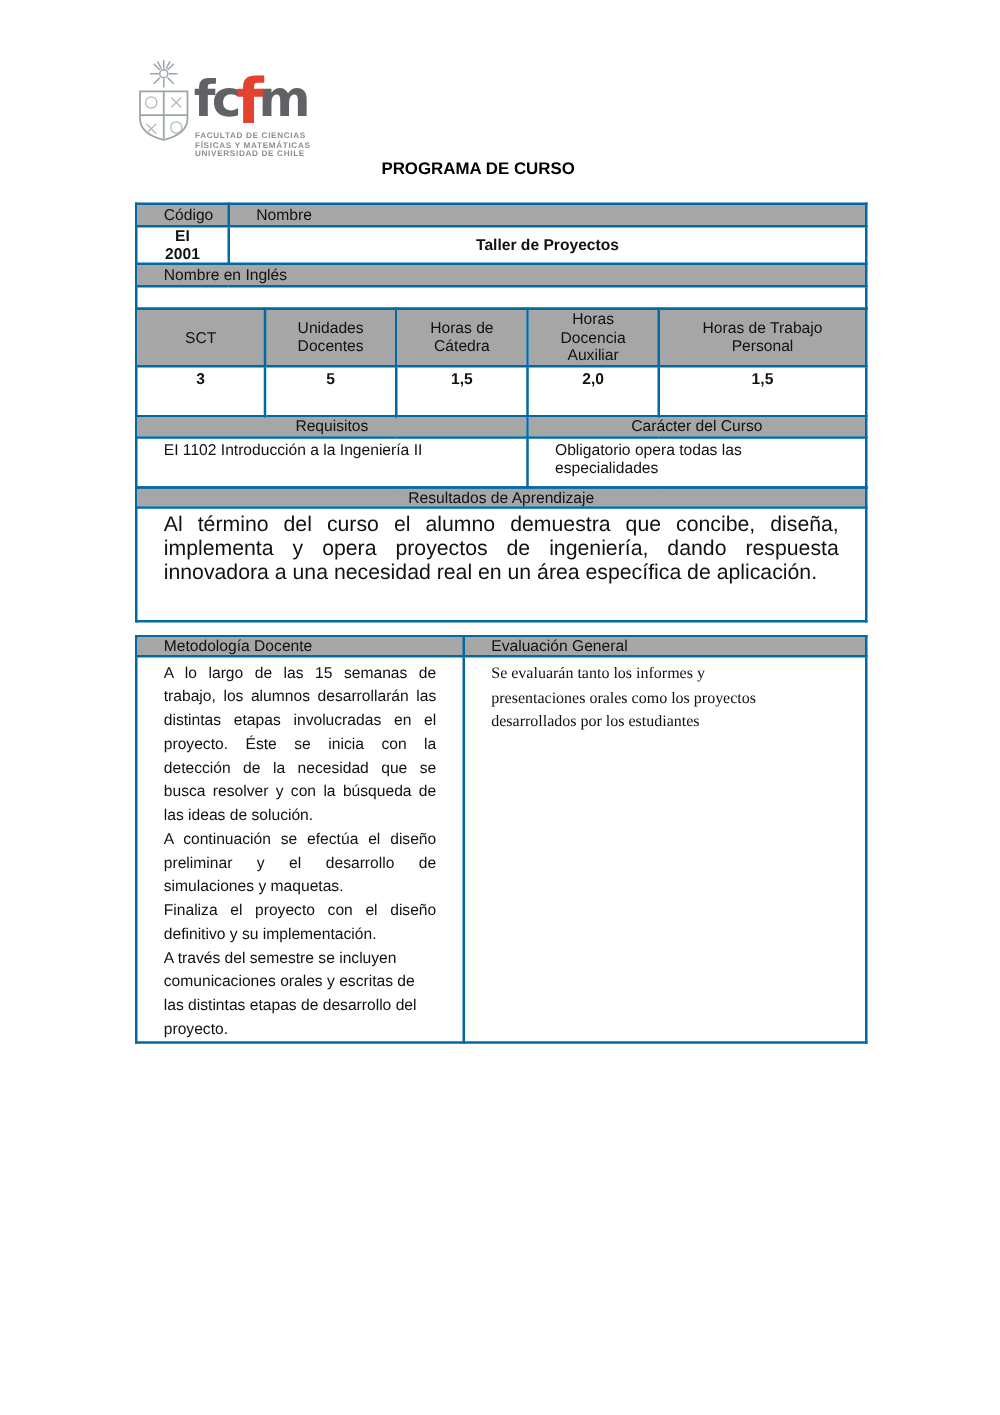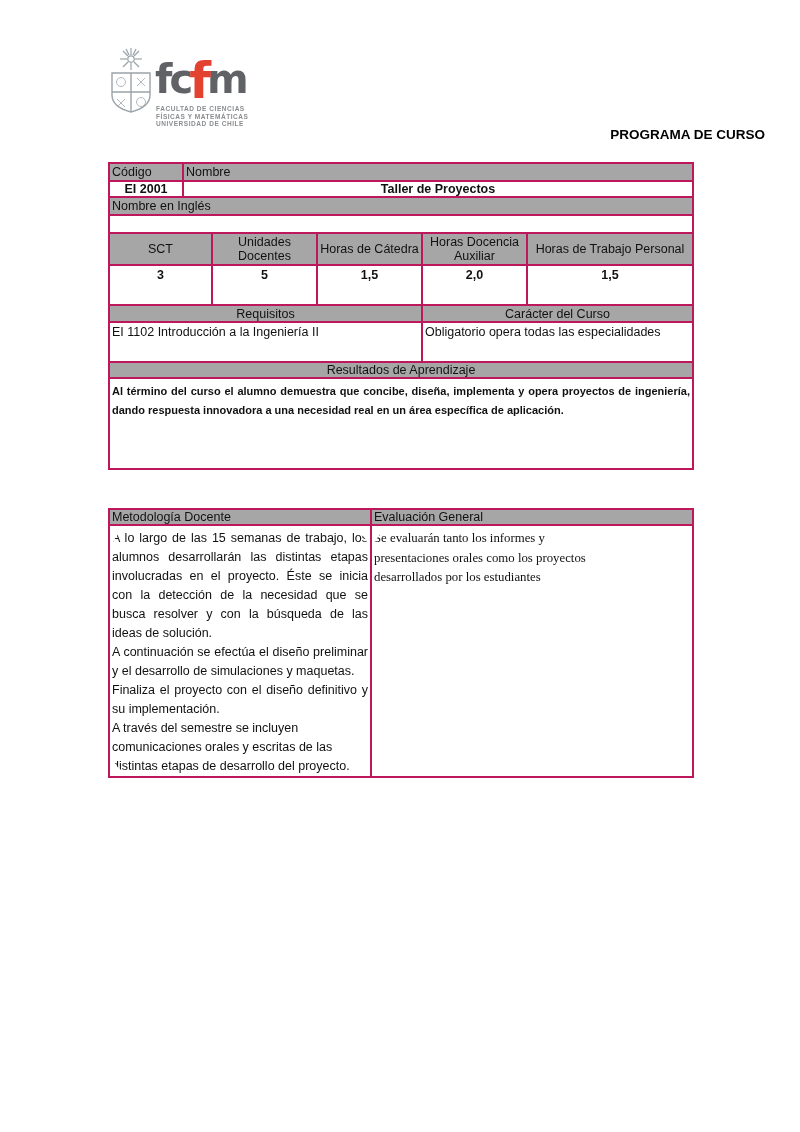--- a/index.html
+++ b/index.html
@@ -31,54 +31,54 @@
   }
   .logo-caption {
     position: absolute; left: 48px; top: 60px;
     font-size: 6.5px; line-height: 7.5px; letter-spacing: 0.55px;
     color: #8a8d90; font-weight: bold; white-space: nowrap;
   }
 
   
   .doc-title {
     position: absolute; left: 0; top: 127px; width: 765px;
-    text-align: right; font-weight: bold; font-size: 13.5px;
+    text-align: center; font-weight: bold; font-size: 13.5px;
     color: #000;
   }
 
   
   .tbl-wrap { position: absolute; left: 108px; }
   .t1 { top: 162px; }
   .t2 { top: 508px; }
   table {
     border-collapse: collapse; table-layout: fixed;
     width: 584px;
     font-size: 12.5px; color: #111;
   }
   .t1 table + table { margin-top: -2px; }
   td {
-    border: 2px solid #be185d;
-    padding: 0 2px;
+    border: 2px solid #0369a1;
+    padding: 0 21px;
     vertical-align: middle;
     overflow: hidden;
   }
   .hdr { background: #a6a6a6; }
   .center { text-align: center; }
   .bold { font-weight: bold; }
   .top { vertical-align: top; }
   .h18 td { height: 18px; }
   .h20 td { height: 16px; }
   .h17 td { height: 17px; }
   .h16 td { height: 16px; }
   .h32 td { height: 32px; line-height: 14.5px; }
   .h40 td { height: 40px; padding-top: 2px; }
   .h91 td { height: 91px; padding-top: 3px; }
   .h212 td { height: 212px; padding-top: 3px; border-radius: 27px; }
   .justify { text-align: justify; }
-  .outcome { font-weight: bold; font-size: 11px; line-height: 19px; }
+  .outcome { font-weight: normal; font-size: 17px; line-height: 19px; }
   .meth { font-size: 12.5px; line-height: 19px; }
   .meth .para-justify { text-align: justify; }
   .eval { font-size: 12.8px; line-height: 19.5px; font-family: Liberation Serif, serif; }
 </style>
 </head>
 <body>
 
 <div class="page">
 
   <div class="logo">

